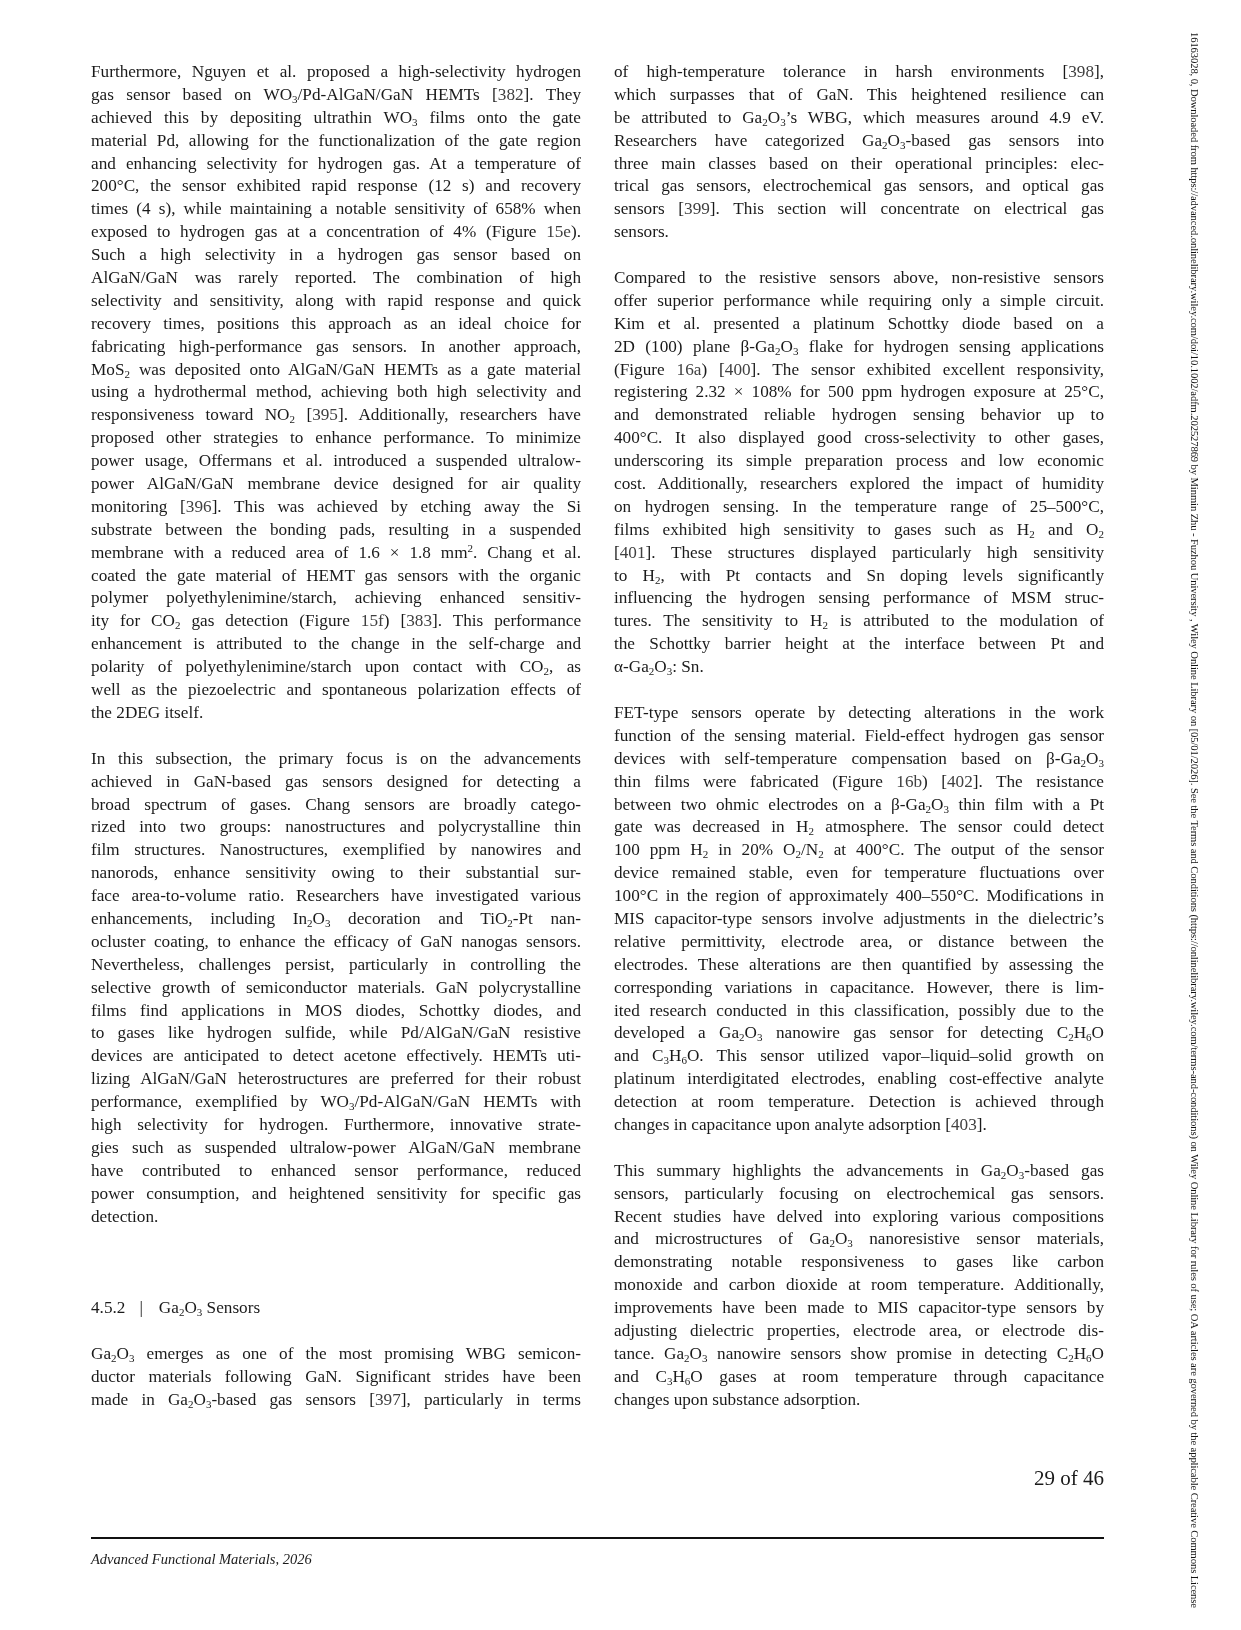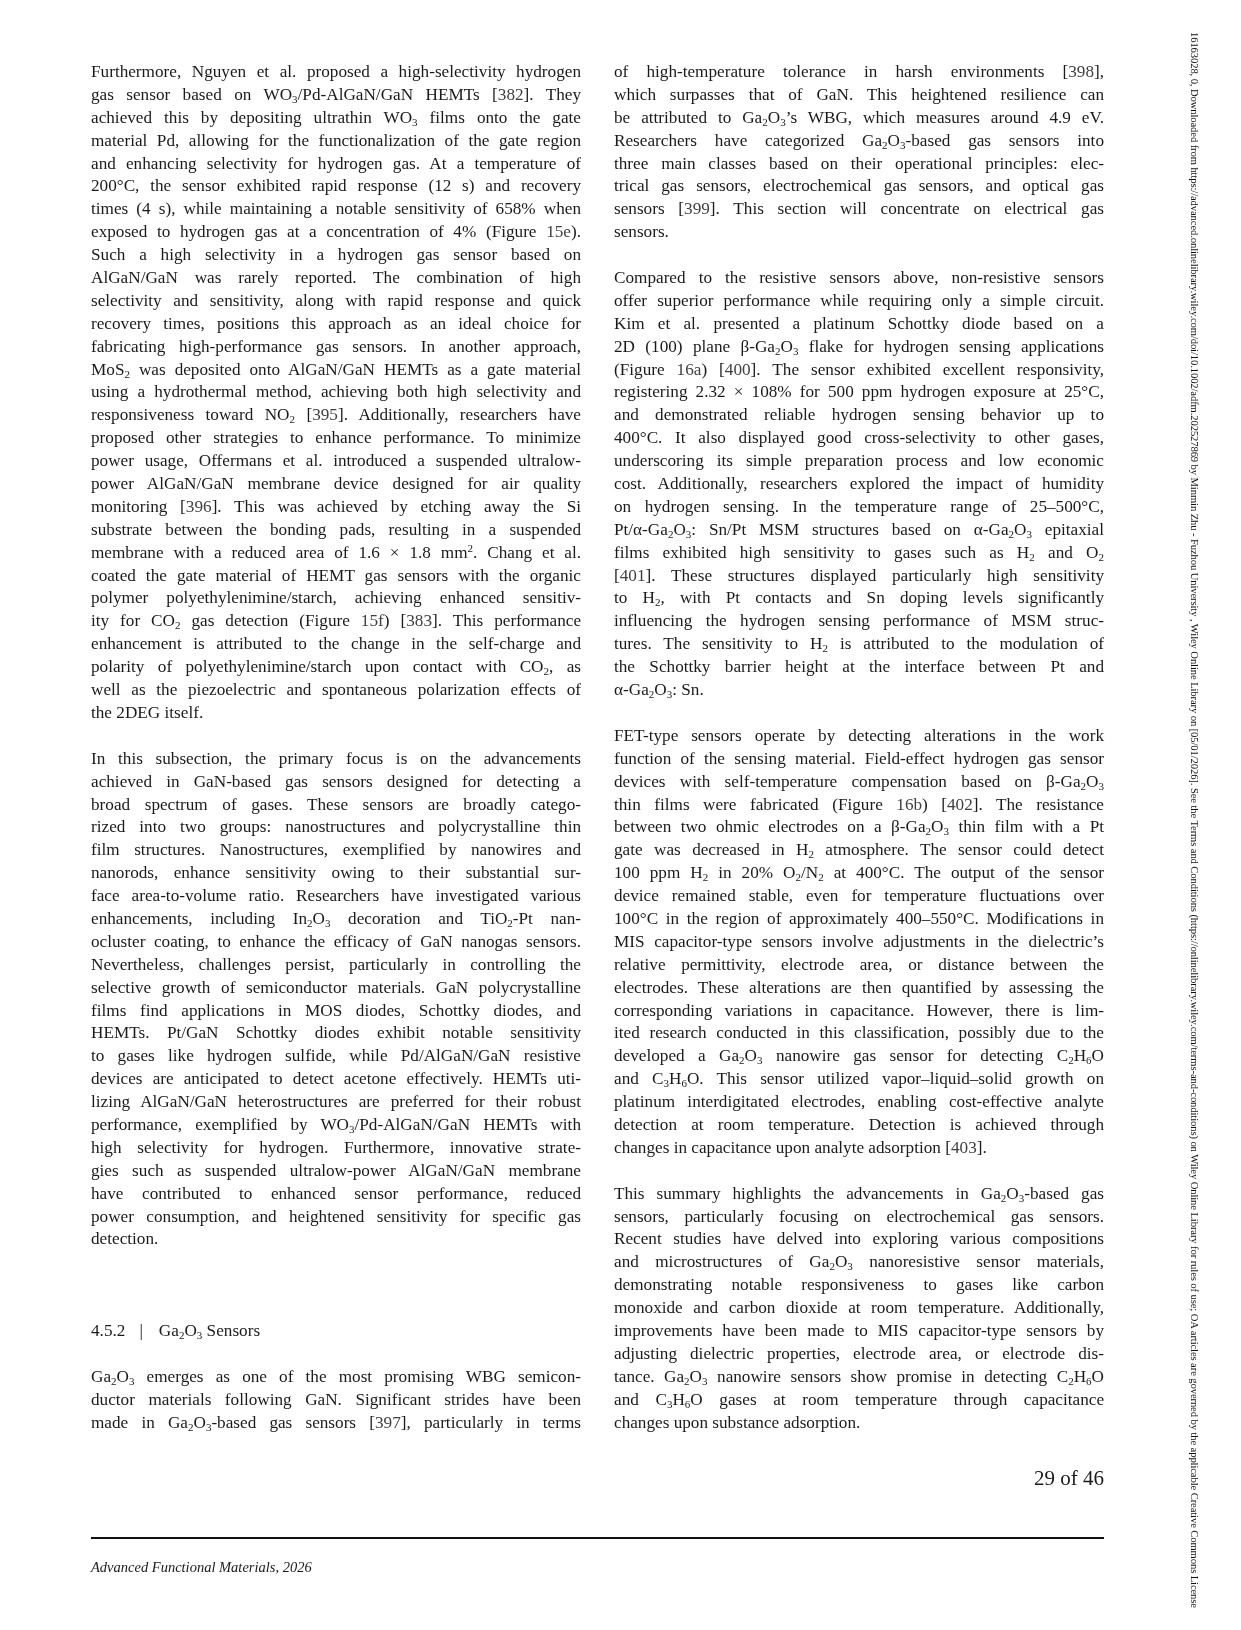--- a/index.html
+++ b/index.html
@@ -11,21 +11,21 @@
   .ln{height:22.9px;line-height:22.9px;white-space:nowrap;text-align:justify;text-align-last:justify;}
   .ln.last{text-align-last:left;}
   .gap{height:22.9px;}
   .ln sub{font-size:11px;vertical-align:-3px;line-height:0;}
   .ln sup{font-size:11px;vertical-align:6px;line-height:0;}
   a.ref{color:#404040;text-decoration:none;}
   .heading{font-weight:normal;text-align-last:left;}
   .heading .num{margin-right:14px;}
   .heading .bar{margin-right:16px;}
   #footer-rule{position:absolute;left:91px;top:1537px;width:1013px;height:2px;background:#111;}
-  #footer-journal{position:absolute;left:91px;top:1551px;font-style:italic;font-size:14.5px;font-family:"Liberation Serif","DejaVu Serif",serif;margin-top:8px;}
+  #footer-journal{position:absolute;left:91px;top:1551px;font-style:italic;font-size:14.5px;font-family:"Liberation Serif","DejaVu Serif",serif;}
   #footer-page{position:absolute;right:137px;top:1466px;font-size:21px;font-family:"Liberation Serif","DejaVu Serif",serif;}
   #side-note{position:absolute;left:1190px;top:30px;width:1590px;height:20px;transform-origin:0 0;transform:rotate(90deg);
     font-family:"Liberation Serif","DejaVu Serif",serif;font-size:10.6px;white-space:nowrap;color:#111;letter-spacing:-0.1px;
     transform:translate(0,0) rotate(90deg);}
 </style>
 </head>
 <body>
 
 <div id="col-left" class="col">
     <div class="ln"><span>Furthermore, Nguyen et al. proposed a high-selectivity hydrogen</span></div>
@@ -53,31 +53,30 @@
     <div class="ln"><span>coated the gate material of HEMT gas sensors with the organic</span></div>
     <div class="ln"><span>polymer polyethylenimine/starch, achieving enhanced sensitiv-</span></div>
     <div class="ln"><span>ity for CO</span><sub>2</sub><span> gas detection (Figure </span><a class="ref" href="#">15f</a><span>) [</span><a class="ref" href="#">383</a><span>]. This performance</span></div>
     <div class="ln"><span>enhancement is attributed to the change in the self-charge and</span></div>
     <div class="ln"><span>polarity of polyethylenimine/starch upon contact with CO</span><sub>2</sub><span>, as</span></div>
     <div class="ln"><span>well as the piezoelectric and spontaneous polarization effects of</span></div>
     <div class="ln last"><span>the 2DEG itself.</span></div>
     <div class="gap"></div>
     <div class="ln"><span>In this subsection, the primary focus is on the advancements</span></div>
     <div class="ln"><span>achieved in GaN-based gas sensors designed for detecting a</span></div>
-    <div class="ln"><span>broad spectrum of gases. These sensors are broadly catego-</span></div>
+    <div class="ln"><span>broad spectrum of gases. Chang sensors are broadly catego-</span></div>
     <div class="ln"><span>rized into two groups: nanostructures and polycrystalline thin</span></div>
     <div class="ln"><span>film structures. Nanostructures, exemplified by nanowires and</span></div>
     <div class="ln"><span>nanorods, enhance sensitivity owing to their substantial sur-</span></div>
     <div class="ln"><span>face area-to-volume ratio. Researchers have investigated various</span></div>
     <div class="ln"><span>enhancements, including In</span><sub>2</sub><span>O</span><sub>3</sub><span> decoration and TiO</span><sub>2</sub><span>-Pt nan-</span></div>
     <div class="ln"><span>ocluster coating, to enhance the efficacy of GaN nanogas sensors.</span></div>
     <div class="ln"><span>Nevertheless, challenges persist, particularly in controlling the</span></div>
     <div class="ln"><span>selective growth of semiconductor materials. GaN polycrystalline</span></div>
     <div class="ln"><span>films find applications in MOS diodes, Schottky diodes, and</span></div>
-    <div class="ln"><span>HEMTs. Pt/GaN Schottky diodes exhibit notable sensitivity</span></div>
     <div class="ln"><span>to gases like hydrogen sulfide, while Pd/AlGaN/GaN resistive</span></div>
     <div class="ln"><span>devices are anticipated to detect acetone effectively. HEMTs uti-</span></div>
     <div class="ln"><span>lizing AlGaN/GaN heterostructures are preferred for their robust</span></div>
     <div class="ln"><span>performance, exemplified by WO</span><sub>3</sub><span>/Pd-AlGaN/GaN HEMTs with</span></div>
     <div class="ln"><span>high selectivity for hydrogen. Furthermore, innovative strate-</span></div>
     <div class="ln"><span>gies such as suspended ultralow-power AlGaN/GaN membrane</span></div>
     <div class="ln"><span>have contributed to enhanced sensor performance, reduced</span></div>
     <div class="ln"><span>power consumption, and heightened sensitivity for specific gas</span></div>
     <div class="ln last"><span>detection.</span></div>
     <div class="gap"></div>
@@ -103,21 +102,20 @@
     <div class="ln"><span>offer superior performance while requiring only a simple circuit.</span></div>
     <div class="ln"><span>Kim et al. presented a platinum Schottky diode based on a</span></div>
     <div class="ln"><span>2D (100) plane β-Ga</span><sub>2</sub><span>O</span><sub>3</sub><span> flake for hydrogen sensing applications</span></div>
     <div class="ln"><span>(Figure </span><a class="ref" href="#">16a</a><span>) [</span><a class="ref" href="#">400</a><span>]. The sensor exhibited excellent responsivity,</span></div>
     <div class="ln"><span>registering 2.32 × 108% for 500 ppm hydrogen exposure at 25°C,</span></div>
     <div class="ln"><span>and demonstrated reliable hydrogen sensing behavior up to</span></div>
     <div class="ln"><span>400°C. It also displayed good cross-selectivity to other gases,</span></div>
     <div class="ln"><span>underscoring its simple preparation process and low economic</span></div>
     <div class="ln"><span>cost. Additionally, researchers explored the impact of humidity</span></div>
     <div class="ln"><span>on hydrogen sensing. In the temperature range of 25–500°C,</span></div>
-    <div class="ln"><span>Pt/α-Ga</span><sub>2</sub><span>O</span><sub>3</sub><span>: Sn/Pt MSM structures based on α-Ga</span><sub>2</sub><span>O</span><sub>3</sub><span> epitaxial</span></div>
     <div class="ln"><span>films exhibited high sensitivity to gases such as H</span><sub>2</sub><span> and O</span><sub>2</sub></div>
     <div class="ln"><span>[</span><a class="ref" href="#">401</a><span>]. These structures displayed particularly high sensitivity</span></div>
     <div class="ln"><span>to H</span><sub>2</sub><span>, with Pt contacts and Sn doping levels significantly</span></div>
     <div class="ln"><span>influencing the hydrogen sensing performance of MSM struc-</span></div>
     <div class="ln"><span>tures. The sensitivity to H</span><sub>2</sub><span> is attributed to the modulation of</span></div>
     <div class="ln"><span>the Schottky barrier height at the interface between Pt and</span></div>
     <div class="ln last"><span>α-Ga</span><sub>2</sub><span>O</span><sub>3</sub><span>: Sn.</span></div>
     <div class="gap"></div>
     <div class="ln"><span>FET-type sensors operate by detecting alterations in the work</span></div>
     <div class="ln"><span>function of the sensing material. Field-effect hydrogen gas sensor</span></div>

